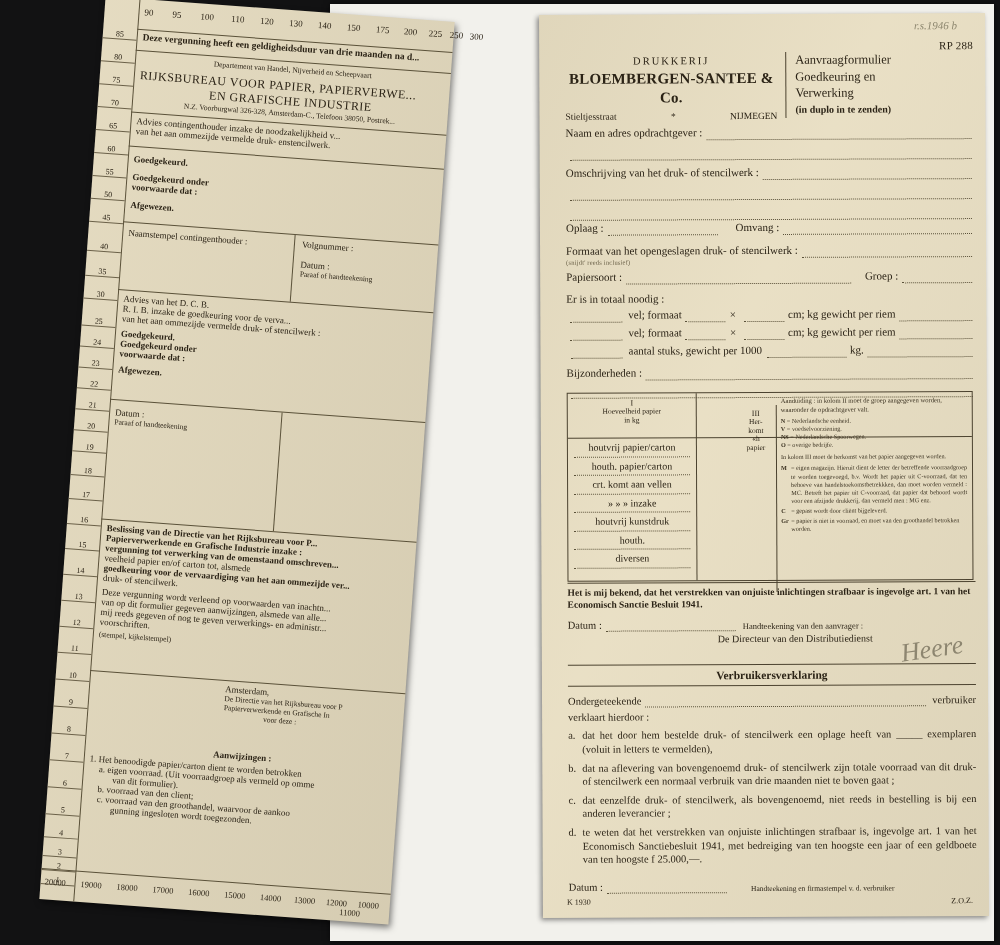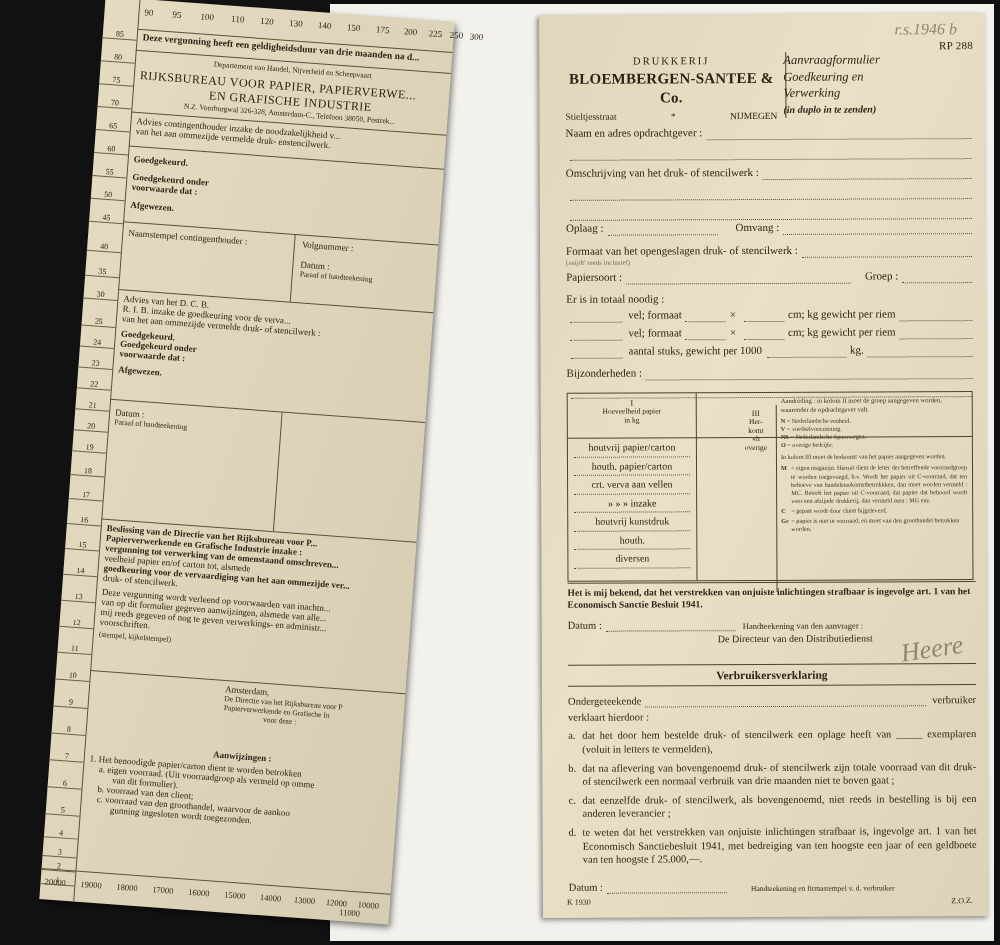--- a/index.html
+++ b/index.html
@@ -25,29 +25,29 @@
     background:#e8dec2;
     background-image:
       linear-gradient(115deg, rgba(0,0,0,.035) 0%, rgba(255,255,255,.05) 40%, rgba(0,0,0,.05) 100%);
     box-shadow:-2px 2px 5px rgba(0,0,0,.45);
     color:#2b2316;
     transform:rotate(-0.25deg);
     font-size:10.5px;
     line-height:1.25;
   }
   .rp-num{position:absolute;right:12px;top:26px;font-size:11px;letter-spacing:.3px;}
-  .pencil{position:absolute;right:28px;top:6px;font-size:16px;color:#6f6a53;font-style:italic;opacity:.75;}
+  .pencil{position:absolute;right:28px;top:6px;font-size:11px;color:#6f6a53;font-style:italic;opacity:.75;}
 
   .hdr{position:absolute;left:0;top:38px;width:100%;height:66px;}
   .hdr .vline{position:absolute;left:246px;top:0;width:1px;height:66px;background:#4b422f;}
   .hdr-left{position:absolute;left:22px;top:2px;width:220px;text-align:center;}
   .drukkerij{font-size:10.5px;letter-spacing:2px;}
   .firm{font-size:15px;font-weight:bold;letter-spacing:.2px;margin-top:2px;}
   .addr{display:flex;justify-content:space-between;font-size:9.5px;margin-top:4px;padding:0 4px;}
-  .hdr-right{position:absolute;left:244px;top:0px;width:182px;font-style:italic;}
+  .hdr-right{position:absolute;left:256px;top:0px;width:182px;}
   .hdr-right .l{font-size:12.5px;line-height:1.32;}
   .hdr-right .duplo{font-size:10px;font-weight:bold;margin-top:2px;}
 
   .field{position:absolute;left:26px;right:14px;font-size:11px;}
   .dots{border-bottom:1px dotted #5a5139;flex:1;margin-left:4px;height:11px;}
   .frow{display:flex;align-items:flex-end;}
   .subnote{font-size:6.5px;color:#6a6047;letter-spacing:.2px;}
 
   
   .tbl{position:absolute;left:26px;top:378px;width:404px;height:187px;border:1px solid #4b422f;}
@@ -236,34 +236,34 @@
       <div class="hdrline"></div>
       <div class="c1">
         <div class="th" style="height:44px;box-sizing:border-box;padding-top:5px;">
           <div class="rn">I</div>
           <div>Hoeveelheid papier</div>
           <div>in kg</div>
         </div>
         <div class="rowlabel">
           <span class="ln">houtvrij papier/carton</span>
           <span class="ln">houth. papier/carton</span>
-          <span class="ln">crt. verva aan vellen</span>
+          <span class="ln">crt. komt aan vellen</span>
           <span class="ln">»   »   »   inzake</span>
           <span class="ln">houtvrij kunstdruk</span>
           <span class="ln">houth.</span>
           <span class="ln">diversen</span>
         </div>
       </div>
       <div class="c3">
         <div class="th" style="height:44px;box-sizing:border-box;padding-top:4px;">
           <div class="rn">III</div>
           <div>Her-</div>
           <div>komt</div>
           <div>«h</div>
-          <div>overige</div>
+          <div>papier</div>
         </div>
       </div>
       <div class="c4">
         <div class="leg">
           <div class="hd">Aanduiding : in kolom II moet de groep aangegeven worden, waaronder de opdrachtgever valt.</div>
           <div style="margin-top:3px;"><b>N</b> <span>= Nederlandsche eenheid.</span></div>
           <div><b>V</b> <span>= voedselvoorziening.</span></div>
           <div><b>NS</b> <span>= Nederlandsche Spoorwegen.</span></div>
           <div><b>O</b> <span>= overige bedrijfe.</span></div>
           <div style="margin-top:4px;">In kolom III moet de herkomst van het papier aangegeven worden.</div>

